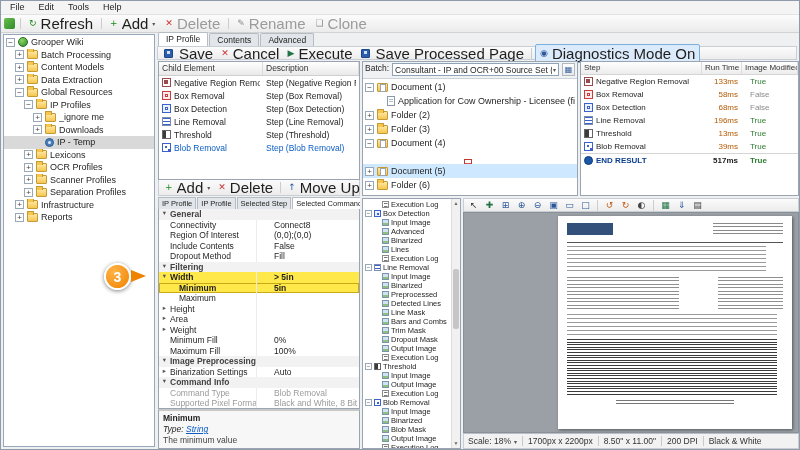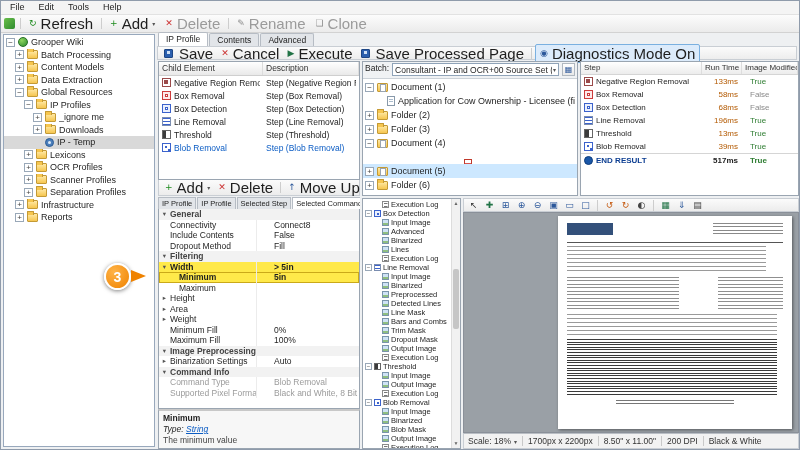--- a/index.html
+++ b/index.html
@@ -79,21 +79,21 @@
 .gsel .lbl{color:#0b5cc4}
 
 
 .steps-toolbar{position:absolute;left:157px;top:179px;width:202px;height:16px;background:linear-gradient(#fbfbfb,#ececec);border:1px solid #c9ced4;border-top:none;display:flex;align-items:center;padding:0 2px}
 .prop-tabs{position:absolute;left:157px;top:196px;width:202px;height:12px;display:flex;gap:1px;align-items:flex-end;overflow:hidden}
 .ptab{height:12px;line-height:11px;padding:0 3px;font-size:7.5px;background:#e2e5e9;border:1px solid #b6bcc4;border-bottom:none;white-space:nowrap}
 .ptab.active{background:#fff}
 
 
 .prop-grid{position:absolute;left:157px;top:208px;width:202px;height:200px;background:#fff;border:1px solid #9aa5b1;border-top:none;overflow:hidden}
-.prow{display:flex;align-items:center;height:10.5px;font-size:8.5px;white-space:nowrap}
+.prow{display:flex;align-items:flex-start;height:10.5px;font-size:8.5px;white-space:nowrap}
 .pchev{flex:none;width:11px;text-align:center;font-size:6.5px;color:#555}
 .plab{flex:none;width:86px;overflow:hidden}
 .plab.sub{padding-left:9px}
 .pval{flex:1;overflow:hidden;border-left:1px solid #ececec;padding-left:17px;height:100%;display:flex;align-items:center}
 .prow.cat{font-weight:bold;background:#f2f2f2;color:#444}
 .prow.hl{background:#ffe94a}
 .prow.hl .plab{font-weight:bold}
 .prow.ro .plab,.prow.ro .pval{color:#9b9b9b}
 .pval.b{font-weight:bold}
 .prow.psel{box-shadow:inset 0 0 0 1px #caa919}
@@ -409,20 +409,25 @@
           <span class="pchev">▾</span>
           <span class="plab">General</span>
         </div>
         <div class="prow prop">
           <span class="pchev"></span>
           <span class="plab">Connectivity</span>
           <span class="pval">Connect8</span>
         </div>
         <div class="prow prop">
           <span class="pchev"></span>
+          <span class="plab">Region Of Interest</span>
+          <span class="pval">(0,0);(0,0)</span>
+        </div>
+        <div class="prow prop">
+          <span class="pchev"></span>
           <span class="plab">Include Contents</span>
           <span class="pval">False</span>
         </div>
         <div class="prow prop">
           <span class="pchev"></span>
           <span class="plab">Dropout Method</span>
           <span class="pval">Fill</span>
         </div>
         <div class="prow cat">
           <span class="pchev">▾</span>

